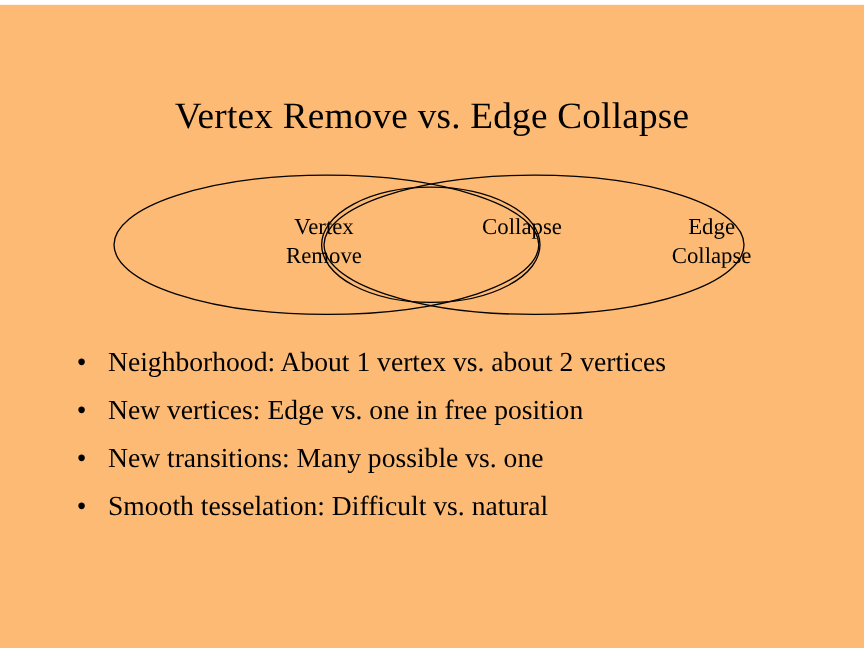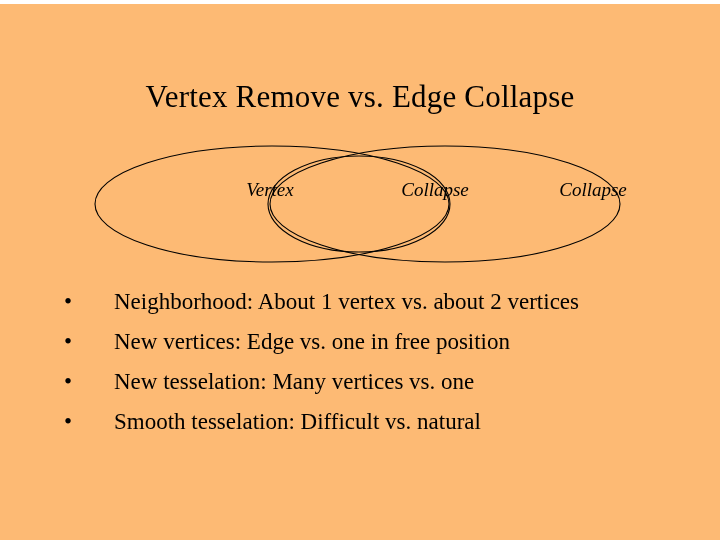--- a/index.html
+++ b/index.html
@@ -52,21 +52,20 @@
     display: block;
     width: 560px;
     height: 140px;
   }
   .venn-label {
     position: absolute;
     text-align: center;
     font-size: 19px;
     line-height: 24px;
     white-space: nowrap;
-    font-style: italic;
   }
   #venn-label-left   { left: 110px; top: 44px;  width: 160px; }
   #venn-label-middle { left: 276px; top: 44px;  width: 158px; }
   #venn-label-right  { left: 434px; top: 44px;  width: 158px; }
 
   
   #bullets {
     position: absolute;
     left: 56px;
     top: 282px;
@@ -82,62 +81,63 @@
   .bullet-row:last-child { margin-bottom: 0; }
   .bullet-mark {
     position: absolute;
     left: 8px;
     top: 0;
     font-size: 23px;
     line-height: 31px;
   }
   .bullet-text {
     display: block;
-    margin-left: 24px;
   }
 </style>
 </head>
 <body>
 
 <div id="slide">
 
   <div id="slide-title">Vertex Remove vs. Edge Collapse</div>
 
   <div id="venn">
     <svg viewBox="0 0 560 140" xmlns="http://www.w3.org/2000/svg">
       <ellipse cx="192" cy="70" rx="177" ry="58" fill="none" stroke="#000000" stroke-width="1.1"></ellipse>
       <ellipse cx="365" cy="70" rx="175" ry="58" fill="none" stroke="#000000" stroke-width="1.1"></ellipse>
       <ellipse cx="279" cy="70" rx="91" ry="48" fill="none" stroke="#000000" stroke-width="1.1"></ellipse>
     </svg>
 
     <div class="venn-label" id="venn-label-left">
       <div>Vertex</div>
+      <div>Remove</div>
     </div>
 
     <div class="venn-label" id="venn-label-middle">
       <div>Collapse</div>
     </div>
 
     <div class="venn-label" id="venn-label-right">
+      <div>Edge</div>
       <div>Collapse</div>
     </div>
   </div>
 
   <div id="bullets">
     <div class="bullet-row">
       <span class="bullet-mark">•</span>
       <span class="bullet-text">Neighborhood: About 1 vertex vs. about 2 vertices</span>
     </div>
     <div class="bullet-row">
       <span class="bullet-mark">•</span>
       <span class="bullet-text">New vertices: Edge vs. one in free position</span>
     </div>
     <div class="bullet-row">
       <span class="bullet-mark">•</span>
-      <span class="bullet-text">New tesselation: Many vertices vs. one</span>
+      <span class="bullet-text">New transitions: Many possible vs. one</span>
     </div>
     <div class="bullet-row">
       <span class="bullet-mark">•</span>
       <span class="bullet-text">Smooth tesselation: Difficult vs. natural</span>
     </div>
   </div>
 
 </div>
 
 </body></html>

